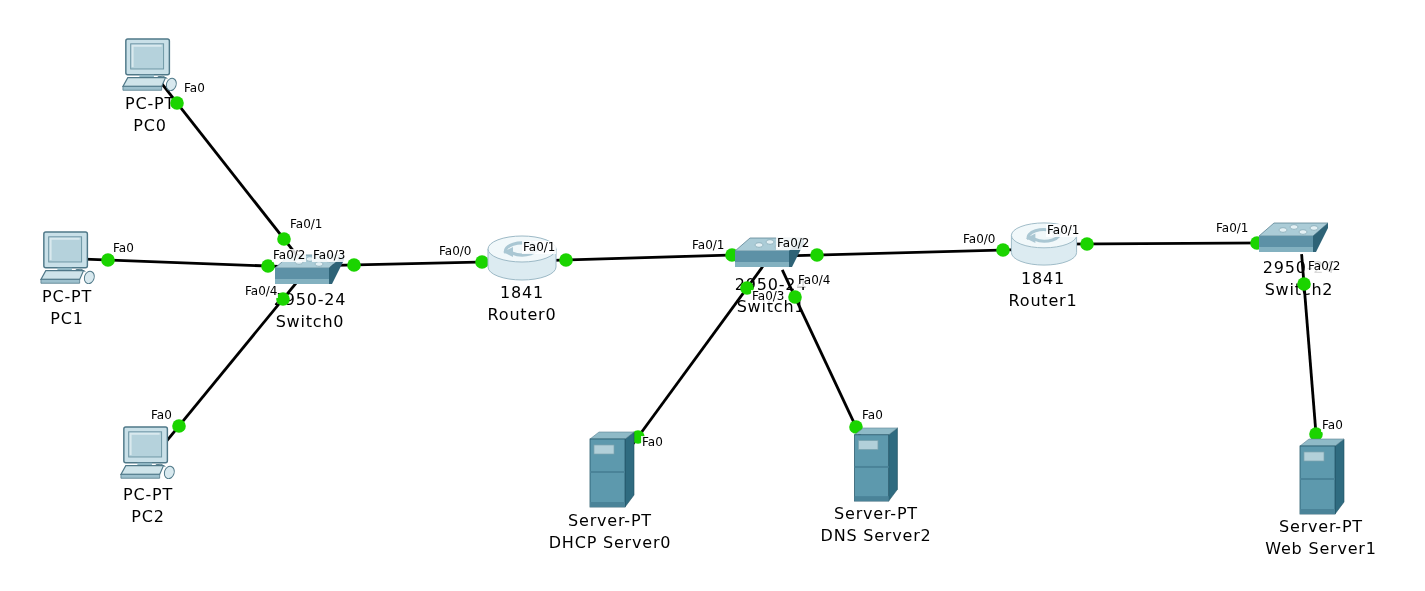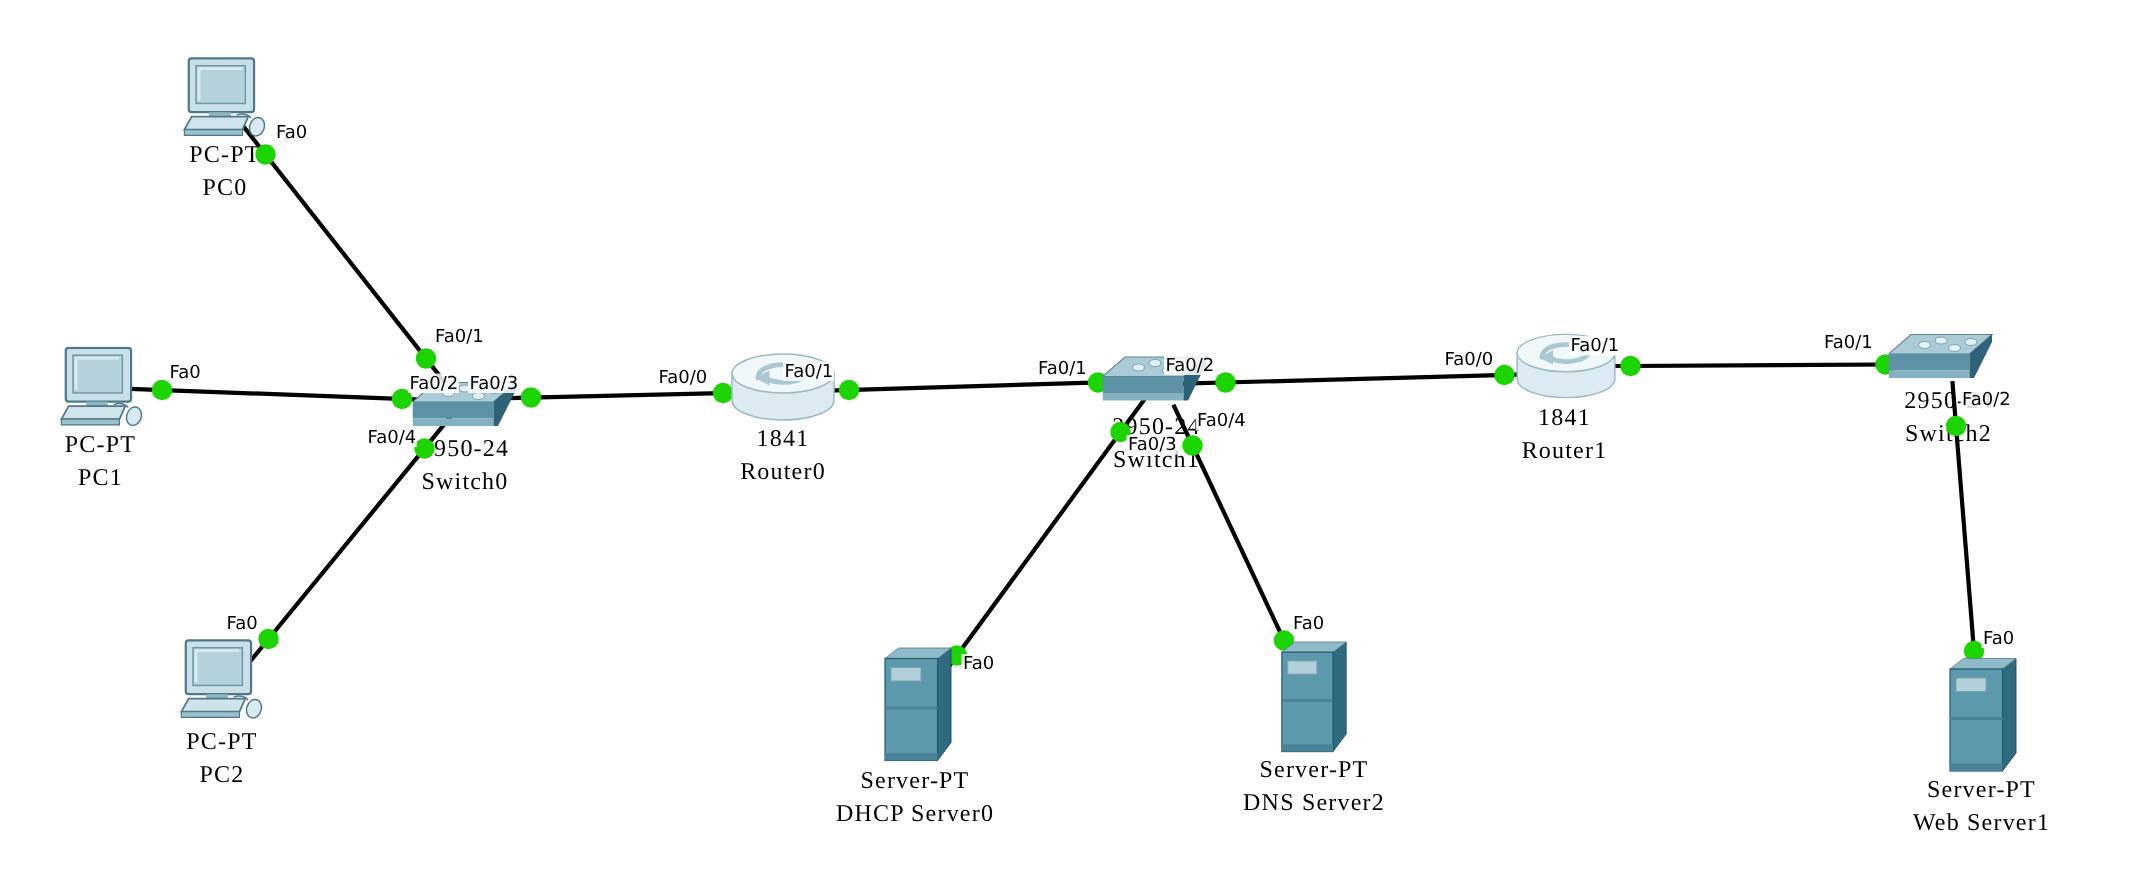--- a/index.html
+++ b/index.html
@@ -1,20 +1,20 @@
 <!DOCTYPE html>
 <html><head>
 <meta charset="utf-8">
 <title>Network Topology</title>
 <style>
   html,body{margin:0;padding:0;background:#ffffff;}
   body{font-family:"DejaVu Sans","Liberation Sans",sans-serif;}
   #canvas{position:relative;width:1425px;height:591px;background:#ffffff;overflow:hidden;}
   #labels-layer,#links-layer,#icons-layer,#ports-layer{position:absolute;left:0;top:0;width:1425px;height:591px;}
-  #labels-layer{z-index:1;font-family:Liberation Serif, serif;}
+  #labels-layer{z-index:1;}
   #links-layer{z-index:2;}
   #icons-layer{z-index:3;}
   #ports-layer{z-index:4;}
   .dev-label{position:absolute;transform:translateX(-50%);text-align:center;color:#000;
              font-size:16px;line-height:22px;letter-spacing:0.8px;white-space:nowrap;}
   .dev-icon{position:absolute;}
   .dev-icon svg{display:block;width:100%;height:100%;}
   .port-label{position:absolute;font-size:12px;line-height:13px;color:#000;
               background:rgba(255,255,255,0.85);padding:0 1px;white-space:nowrap;}
 </style>

